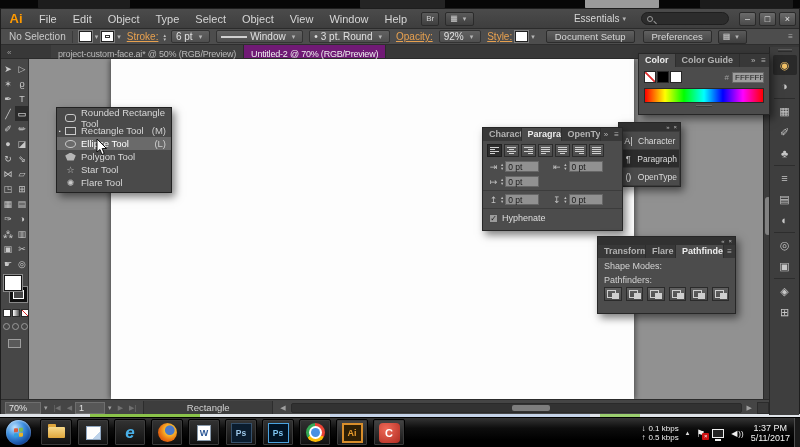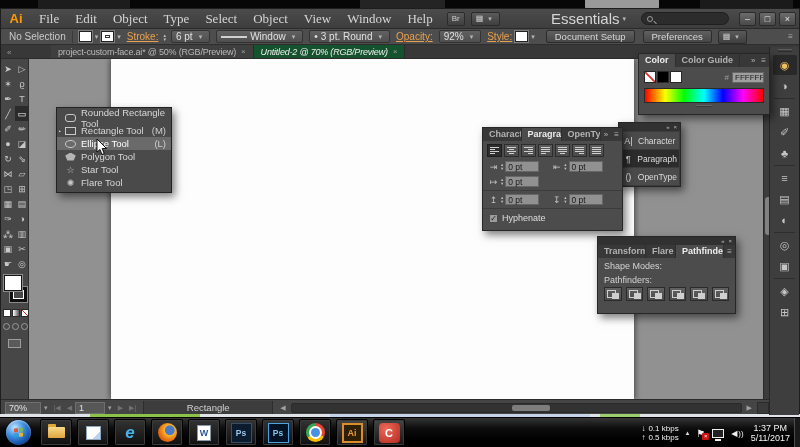--- a/index.html
+++ b/index.html
@@ -6,44 +6,44 @@
   .screen{position:relative;width:800px;height:447px;overflow:hidden;font-family:"Liberation Sans",sans-serif;background:#0a0a0a;}
   .screen *{box-sizing:border-box;}
   
   .bgtop{position:absolute;left:0;top:0;width:800px;height:10px;background:#070707;}
   .frag{position:absolute;top:0;height:9px;border-radius:0 0 2px 2px;}
   
   .app{position:absolute;left:0;top:8px;width:800px;height:406px;background:#4d4d4d;border:1px solid #1e1e1e;}
   
   .abar{position:absolute;left:0;top:0;width:100%;height:20px;background:linear-gradient(#4b4b4b,#3e3e3e);border-bottom:1px solid #2b2b2b;display:flex;align-items:center;}
   .ailogo{width:30px;text-align:center;color:#ff9a00;font-weight:bold;font-size:13px;}
-  .mi{padding:0 8px;color:#d6d6d6;font-size:13px;font-family:Liberation Serif, serif;}
+  .mi{padding:0 8px;color:#d6d6d6;font-size:11px;}
   .abtn{height:14px;display:flex;align-items:center;gap:2px;padding:0 4px;margin-left:6px;background:linear-gradient(#5a5a5a,#3f3f3f);border:1px solid #2b2b2b;border-radius:2px;color:#cfcfcf;font-size:8px;}
   .sp{flex:1;}
-  .wsp{color:#d6d6d6;font-size:15px;text-align:right;}
+  .wsp{color:#d6d6d6;font-size:10px;text-align:right;}
   .caret{color:#b5b5b5;font-size:7px;padding:0 3px;}
   .search{width:88px;height:13px;margin:0 10px 0 12px;background:#2c2c2c;border:1px solid #1f1f1f;border-radius:7px;display:flex;align-items:center;padding:0 5px;}
   .mag{width:6px;height:6px;border:1.4px solid #9a9a9a;border-radius:50%;position:relative;}
   .mag::after{content:"";position:absolute;left:5px;top:5px;width:4px;height:1.4px;background:#9a9a9a;transform:rotate(45deg);}
   .wbtn{width:17px;height:14px;margin-right:3px;background:linear-gradient(#6b6b6b,#4a4a4a);border:1px solid #2a2a2a;border-radius:2px;color:#e8e8e8;font-size:9px;line-height:12px;text-align:center;}
   
   .cbar{position:absolute;left:0;top:20px;width:100%;height:16px;background:#4d4d4d;border-bottom:1px solid #2e2e2e;display:flex;align-items:center;font-size:10px;color:#c9c9c9;}
   .vsep{width:1px;height:12px;background:#3a3a3a;margin:0 6px;}
   .sw{width:13px;height:11px;background:#fff;border:1px solid #222;box-shadow:0 0 0 1px #7e7e7e;}
   .sw.stroke{background:#fff;box-shadow:inset 0 0 0 3px #fff, inset 0 0 0 4px #333,0 0 0 1px #7e7e7e;}
   .olink{color:#e8a14f;text-decoration:underline;margin:0 3px;}
   .stepper{display:flex;flex-direction:column;font-size:5px;line-height:4px;color:#c2c2c2;margin:0 2px;}
   .combo{height:13px;background:linear-gradient(#616161,#4f4f4f);border:1px solid #333;border-radius:2px;display:flex;align-items:center;padding:0 4px;gap:3px;margin:0 3px;color:#e0e0e0;}
   .cline{width:26px;border-top:2px solid #d0d0d0;}
   .btn{height:13px;background:linear-gradient(#606060,#474747);border:1px solid #2c2c2c;border-radius:2px;display:flex;align-items:center;padding:0 8px;margin-left:8px;color:#d8d8d8;font-size:9.5px;}
   
   .tbar{position:absolute;left:0;top:36px;width:100%;height:14px;background:#383838;border-bottom:1px solid #2b2b2b;display:flex;align-items:stretch;padding-left:50px;}
   .tcol{position:absolute;left:6px;top:3px;color:#9a9a9a;font-size:8px;}
-  .dtab{display:flex;align-items:center;gap:5px;padding:4px 7px;font-size:9px;letter-spacing:-0.2px;color:#b9b9b9;background:#3f3f3f;border-right:1px solid #2a2a2a;white-space:nowrap;}
-  .dtab.on{background:#14532d;color:#eeeeee;font-style:italic;}
+  .dtab{display:flex;align-items:center;gap:5px;padding:4px 7px;font-size:9px;letter-spacing:-0.2px;color:#b9b9b9;background:#3f3f3f;border-right:1px solid #2a2a2a;white-space:nowrap;flex-direction:column;}
+  .dtab.on{background:#701a75;color:#eeeeee;}
   .dtab .x{color:#9f9f9f;font-size:8px;}
   
   .ws{position:absolute;left:0;top:50px;width:770px;height:340px;background:#8f8f8f;}
   .canvas{position:absolute;left:28px;top:0;width:734px;height:340px;background:#919191;overflow:hidden;}
   .artboard{position:absolute;left:82px;top:0;width:523px;height:340px;background:#fdfdfd;box-shadow:2px 0 5px rgba(0,0,0,.35),-2px 0 5px rgba(0,0,0,.35);}
   .vscroll{position:absolute;left:762px;top:0;width:8px;height:340px;background:#3c3c3c;border-left:1px solid #2a2a2a;}
   .vthumb{position:absolute;left:1px;top:138px;width:6px;height:38px;background:#818181;border-radius:3px;}
   
   .toolbar{position:absolute;left:0;top:0;width:28px;height:340px;background:#474747;border-right:1px solid #2e2e2e;}
   .tgrid{display:grid;grid-template-columns:14px 14px;grid-auto-rows:15px;padding-top:2px;}

